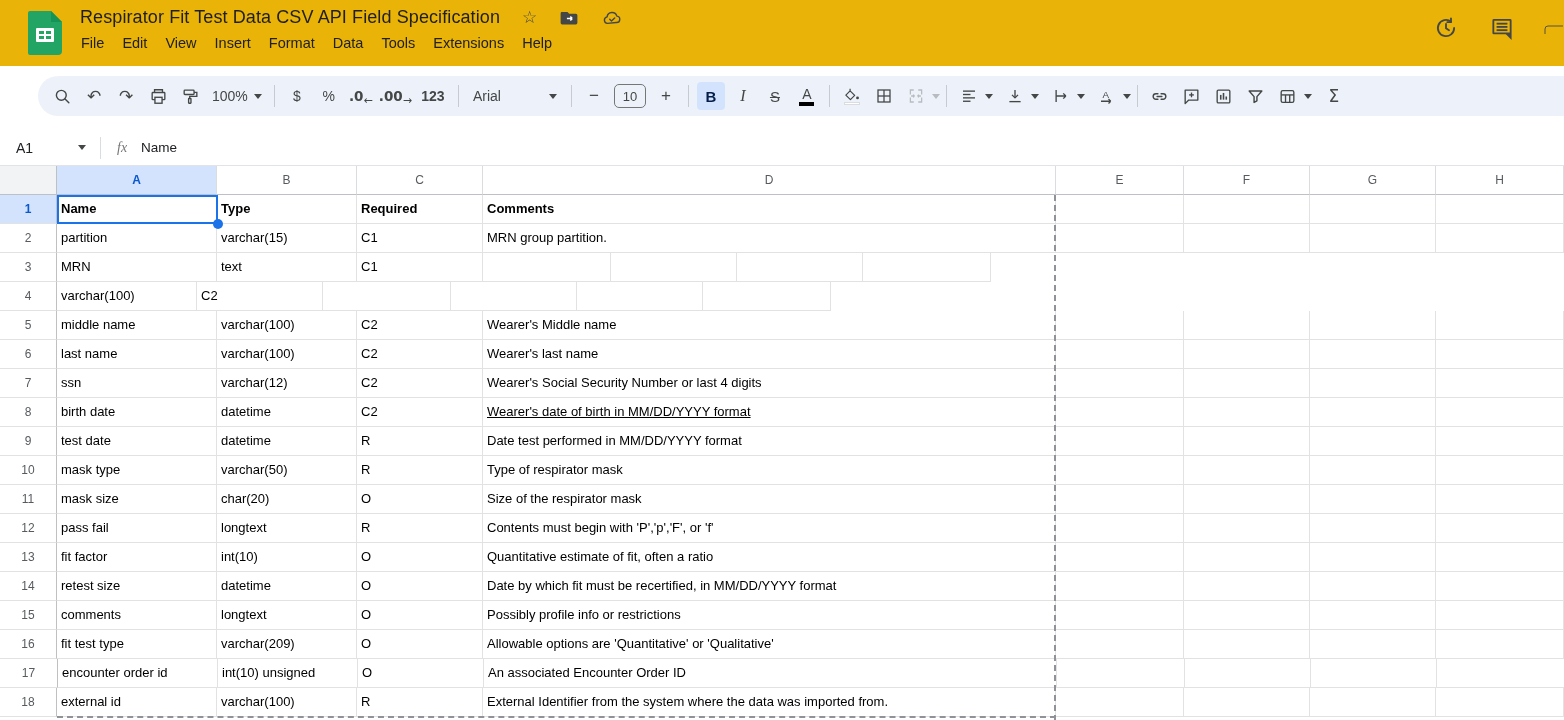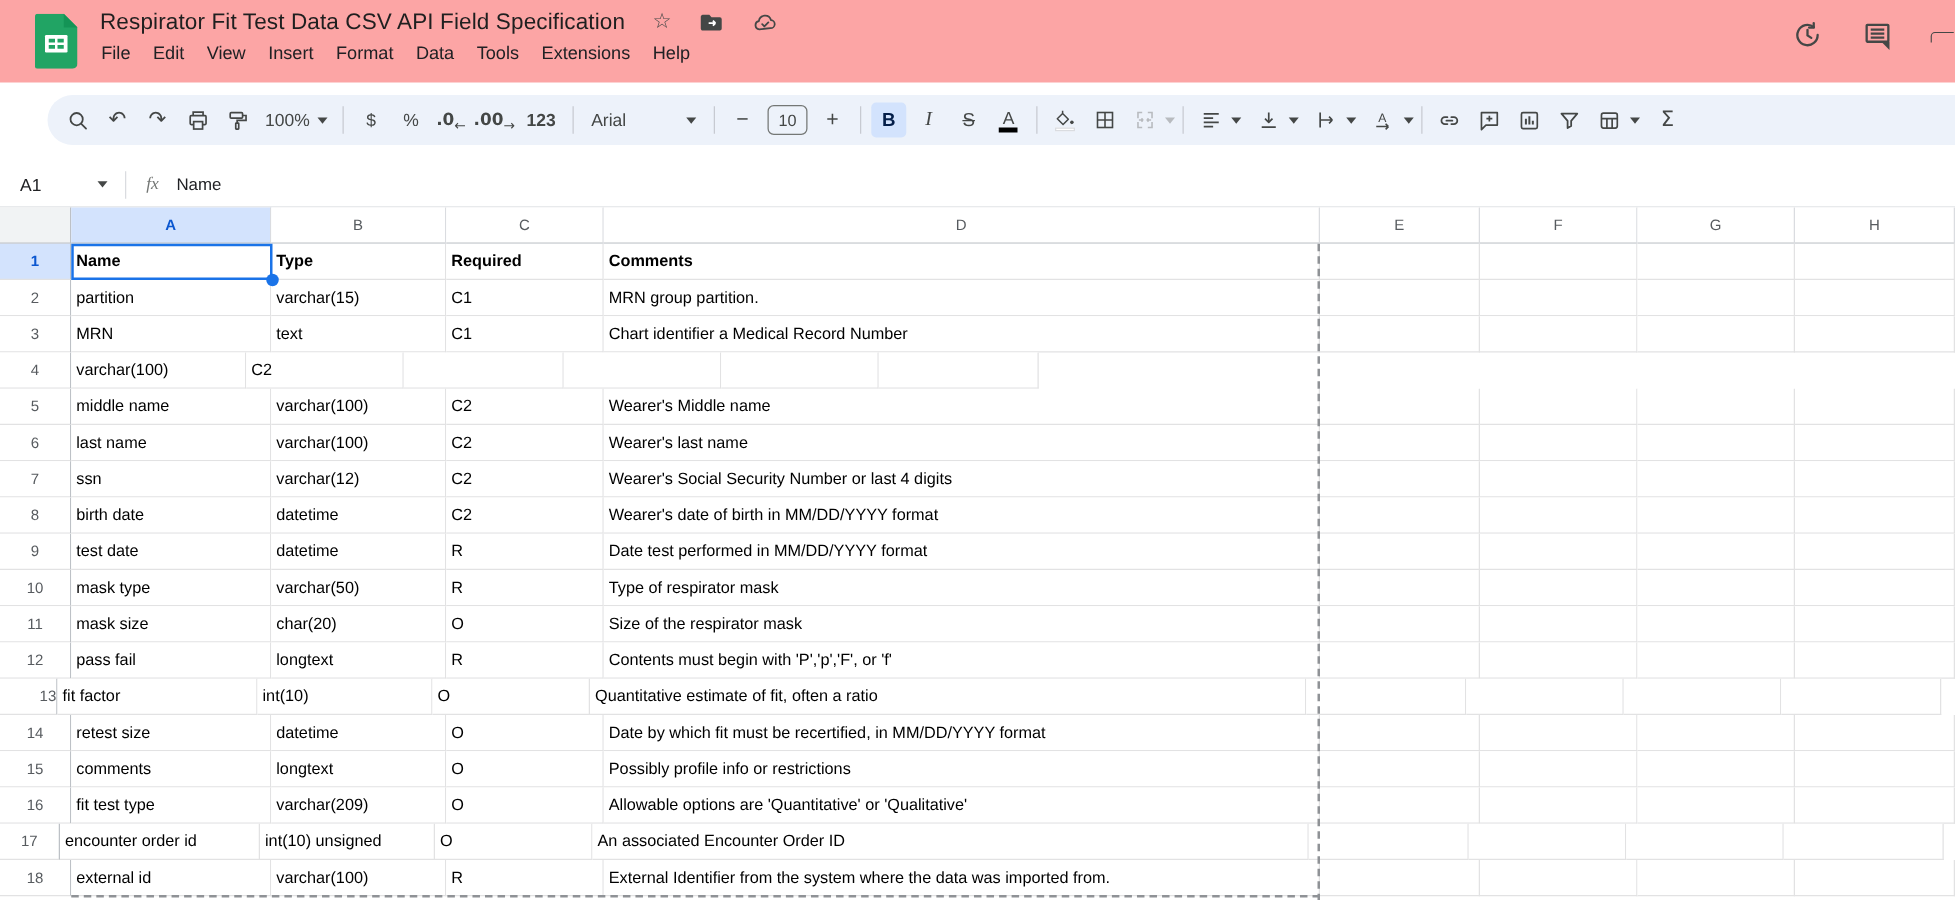--- a/index.html
+++ b/index.html
@@ -1,20 +1,20 @@
 <!DOCTYPE html>
 <html><head>
 <meta charset="utf-8">
 <style>
   * { margin:0; padding:0; box-sizing:border-box; }
   html,body { width:1564px; height:720px; overflow:hidden; background:#fff;
               font-family:"Liberation Sans", sans-serif; color:#1f1f1f; }
 
   
-  .app-header { position:relative; height:66px; background:#fca5a5; display:flex; align-items:flex-start; }
+  .app-header { position:relative; height:66px; background:#eab308; display:flex; align-items:flex-start; }
   .logo { margin:11px 18px 0 28px; width:34px; height:44px; }
   .title-block { padding-top:7px; }
   .title-row { display:flex; align-items:center; gap:22px; }
   .doc-title { font-size:18px; color:#1f1f1f; letter-spacing:.1px; }
   .title-ico { color:#444746; font-size:19px; line-height:1; display:inline-flex; align-items:center; }
   .menu-bar { display:flex; margin-top:4px; margin-left:-8px; }
   .menu-item { font-size:14.5px; color:#202124; padding:3px 9px; border-radius:6px; cursor:default; }
   .header-right { position:absolute; right:0; top:14px; display:flex; align-items:center; gap:28px; }
   .hdr-ico { width:28px; height:28px; display:flex; align-items:center; justify-content:center; color:#444746; }
 
@@ -337,21 +337,20 @@
       <div class="gc" style="width: 128px;"></div>
       <div class="gc" style="width: 126px;"></div>
       <div class="gc" style="width: 126px;"></div>
       <div class="gc" style="width: 128px;"></div>
     </div>
     <div class="grid-row">
       <div class="gc rowhead" style="width: 57px;">3</div>
       <div class="gc" style="width: 160px;">MRN</div>
       <div class="gc" style="width: 140px;">text</div>
       <div class="gc" style="width: 126px;">C1</div>
-      <div class="gc" style="width: 573px;">Chart identifier a Medical Record Number</div>
       <div class="gc" style="width: 128px;"></div>
       <div class="gc" style="width: 126px;"></div>
       <div class="gc" style="width: 126px;"></div>
       <div class="gc" style="width: 128px;"></div>
     </div>
     <div class="grid-row">
       <div class="gc rowhead" style="width: 57px;">4</div>
       <div class="gc" style="width: 140px;">varchar(100)</div>
       <div class="gc" style="width: 126px;">C2</div>
       <div class="gc" style="width: 128px;"></div>
@@ -390,21 +389,21 @@
       <div class="gc" style="width: 128px;"></div>
       <div class="gc" style="width: 126px;"></div>
       <div class="gc" style="width: 126px;"></div>
       <div class="gc" style="width: 128px;"></div>
     </div>
     <div class="grid-row">
       <div class="gc rowhead" style="width: 57px;">8</div>
       <div class="gc" style="width: 160px;">birth date</div>
       <div class="gc" style="width: 140px;">datetime</div>
       <div class="gc" style="width: 126px;">C2</div>
-      <div class="gc" style="width: 573px;">Wearer's date of birth in MM/DD/YYYY format</div>
+      <div class="gc" style="width: 573px; text-decoration: underline;">Wearer's date of birth in MM/DD/YYYY format</div>
       <div class="gc" style="width: 128px;"></div>
       <div class="gc" style="width: 126px;"></div>
       <div class="gc" style="width: 126px;"></div>
       <div class="gc" style="width: 128px;"></div>
     </div>
     <div class="grid-row">
       <div class="gc rowhead" style="width: 57px;">9</div>
       <div class="gc" style="width: 160px;">test date</div>
       <div class="gc" style="width: 140px;">datetime</div>
       <div class="gc" style="width: 126px;">R</div>
@@ -441,21 +440,21 @@
       <div class="gc" style="width: 160px;">pass fail</div>
       <div class="gc" style="width: 140px;">longtext</div>
       <div class="gc" style="width: 126px;">R</div>
       <div class="gc" style="width: 573px;">Contents must begin with 'P','p','F', or 'f'</div>
       <div class="gc" style="width: 128px;"></div>
       <div class="gc" style="width: 126px;"></div>
       <div class="gc" style="width: 126px;"></div>
       <div class="gc" style="width: 128px;"></div>
     </div>
     <div class="grid-row">
-      <div class="gc rowhead" style="width: 46px; text-align: right;">13</div>
+      <div class="gc rowhead" style="width: 57px;">13</div>
       <div class="gc" style="width: 160px;">fit factor</div>
       <div class="gc" style="width: 140px;">int(10)</div>
       <div class="gc" style="width: 126px;">O</div>
       <div class="gc" style="width: 573px;">Quantitative estimate of fit, often a ratio</div>
       <div class="gc" style="width: 128px;"></div>
       <div class="gc" style="width: 126px;"></div>
       <div class="gc" style="width: 126px;"></div>
       <div class="gc" style="width: 128px;"></div>
     </div>
     <div class="grid-row">
@@ -485,21 +484,21 @@
       <div class="gc" style="width: 160px;">fit test type</div>
       <div class="gc" style="width: 140px;">varchar(209)</div>
       <div class="gc" style="width: 126px;">O</div>
       <div class="gc" style="width: 573px;">Allowable options are 'Quantitative' or 'Qualitative'</div>
       <div class="gc" style="width: 128px;"></div>
       <div class="gc" style="width: 126px;"></div>
       <div class="gc" style="width: 126px;"></div>
       <div class="gc" style="width: 128px;"></div>
     </div>
     <div class="grid-row">
-      <div class="gc rowhead" style="width: 48px;">17</div>
+      <div class="gc rowhead" style="width: 58px;">17</div>
       <div class="gc" style="width: 160px;">encounter order id</div>
       <div class="gc" style="width: 140px;">int(10) unsigned</div>
       <div class="gc" style="width: 126px;">O</div>
       <div class="gc" style="width: 573px;">An associated Encounter Order ID</div>
       <div class="gc" style="width: 128px;"></div>
       <div class="gc" style="width: 126px;"></div>
       <div class="gc" style="width: 126px;"></div>
       <div class="gc" style="width: 128px;"></div>
     </div>
     <div class="grid-row">

